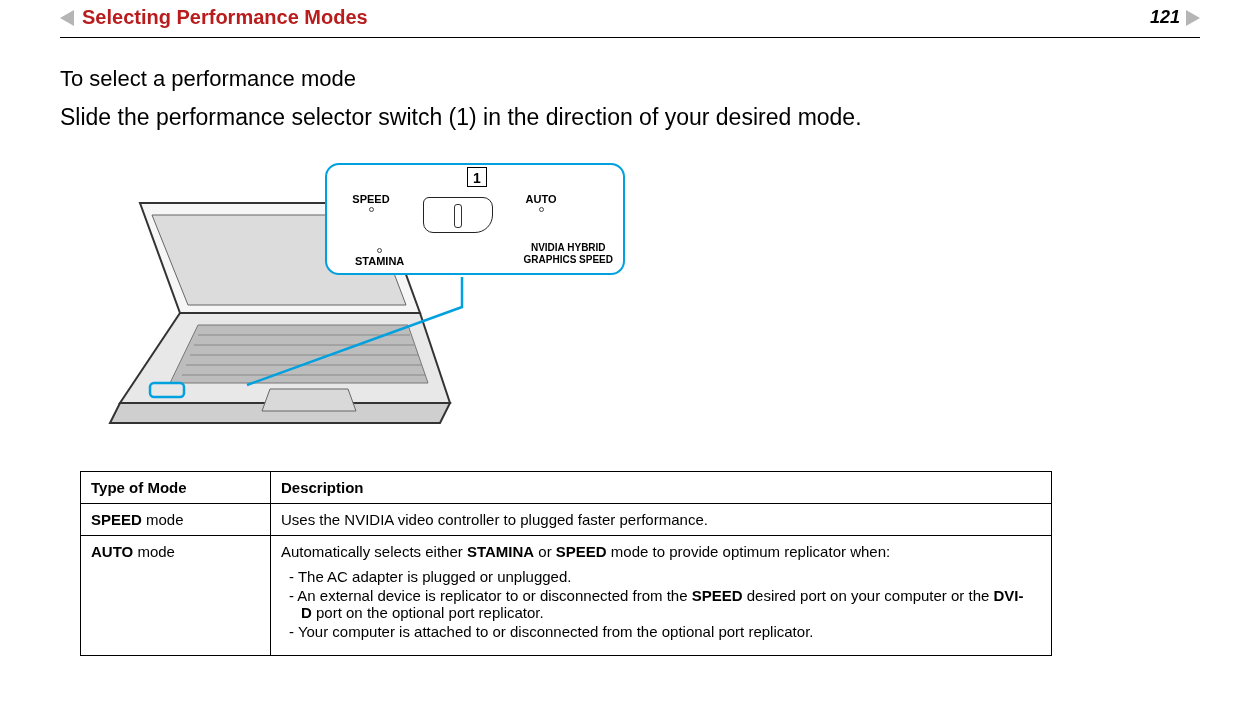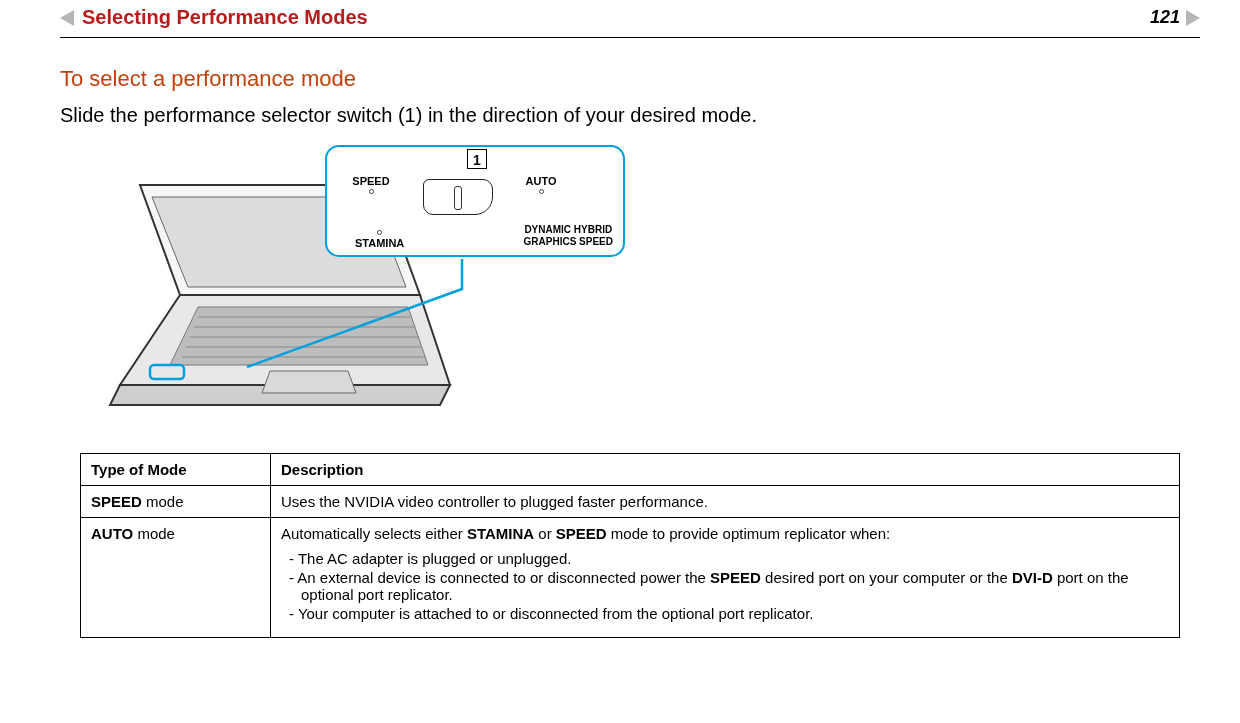--- a/index.html
+++ b/index.html
@@ -42,27 +42,27 @@
   }
   .header-arrow-right {
     width: 0; height: 0;
     border-top: 8px solid transparent;
     border-bottom: 8px solid transparent;
     border-left: 14px solid #b5b5b5;
     margin-left: 6px;
   }
   .section-title {
     font-size: 22px;
-    color: #c2410c;
+    color: #000000;
     margin: 10px 0 12px 0;
     font-weight: normal;
   }
   .intro {
-    font-size: 20px;
-    margin: 0 0 18px 0;
+    font-size: 23px;
+    margin: 0 0 32px 0;
   }
   .figure {
     position: relative;
     margin: 0 0 18px 20px;
     width: 600px;
     height: 290px;
   }
   .laptop {
     position: absolute;
     left: 0; top: 30px;
@@ -132,21 +132,21 @@
     position:absolute;
     right: 10px; bottom: 8px;
     font-size: 10px;
     font-weight: bold;
     text-align: center;
     line-height: 1.15;
   }
 
   table.modes {
     border-collapse: collapse;
-    width: 1100px;
+    width: 972px;
     margin-left: 20px;
     font-size: 15px;
   }
   table.modes th, table.modes td {
     border: 1px solid #000;
     padding: 7px 10px;
     text-align: left;
     vertical-align: top;
   }
   table.modes th {
@@ -208,21 +208,21 @@
             <span>AUTO</span><span class="dot"></span>
           </div>
         </div>
         <div class="switch"></div>
         <div class="sw-row2">
           <div class="sw-stamina">
             <span class="dot"></span><span>STAMINA</span>
           </div>
         </div>
         <div class="sw-dhgs">
-          <div>DYNAMIC HYBRID</div>
+          <div>NVIDIA HYBRID</div>
           <div>GRAPHICS SPEED</div>
         </div>
       </div>
 
       <svg class="callout-leader" viewBox="0 0 170 110" style="overflow:visible;">
         <path d="M55 0 L55 30 L-160 108" fill="none" stroke="#00a1de" stroke-width="2.5"></path>
       </svg>
     </div>
   </div>
 
@@ -244,21 +244,21 @@
         <td>
           <b>AUTO</b><span> mode</span>
         </td>
         <td>
           <div>
             <span>Automatically selects either </span><b>STAMINA</b><span> or </span><b>SPEED</b><span> mode to provide optimum replicator when:</span>
           </div>
           <ul class="desc-list">
             <li>- The AC adapter is plugged or unplugged.</li>
             <li>
-              <span>- An external device is connected to or disconnected power the </span><b>SPEED</b><span> desired port on your computer or the </span><b>DVI-D</b><span> port on the optional port replicator.</span>
+              <span>- An external device is replicator to or disconnected from the </span><b>SPEED</b><span> desired port on your computer or the </span><b>DVI-D</b><span> port on the optional port replicator.</span>
             </li>
             <li>- Your computer is attached to or disconnected from the optional port replicator.</li>
           </ul>
         </td>
       </tr>
     </tbody>
   </table>
 
 </div>
 

